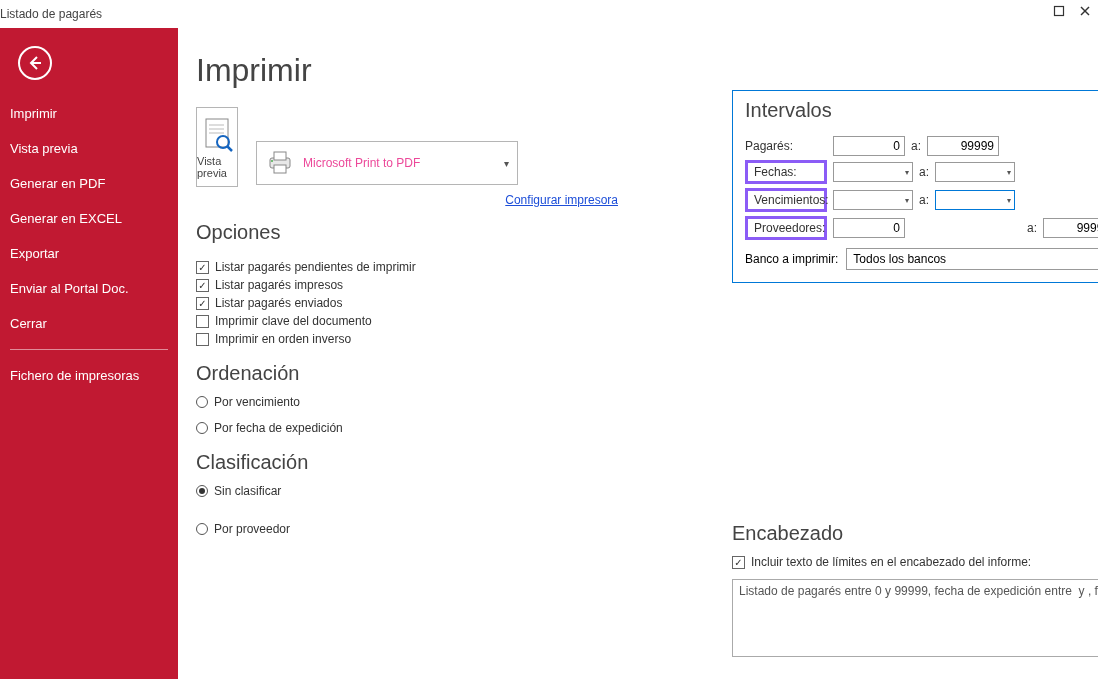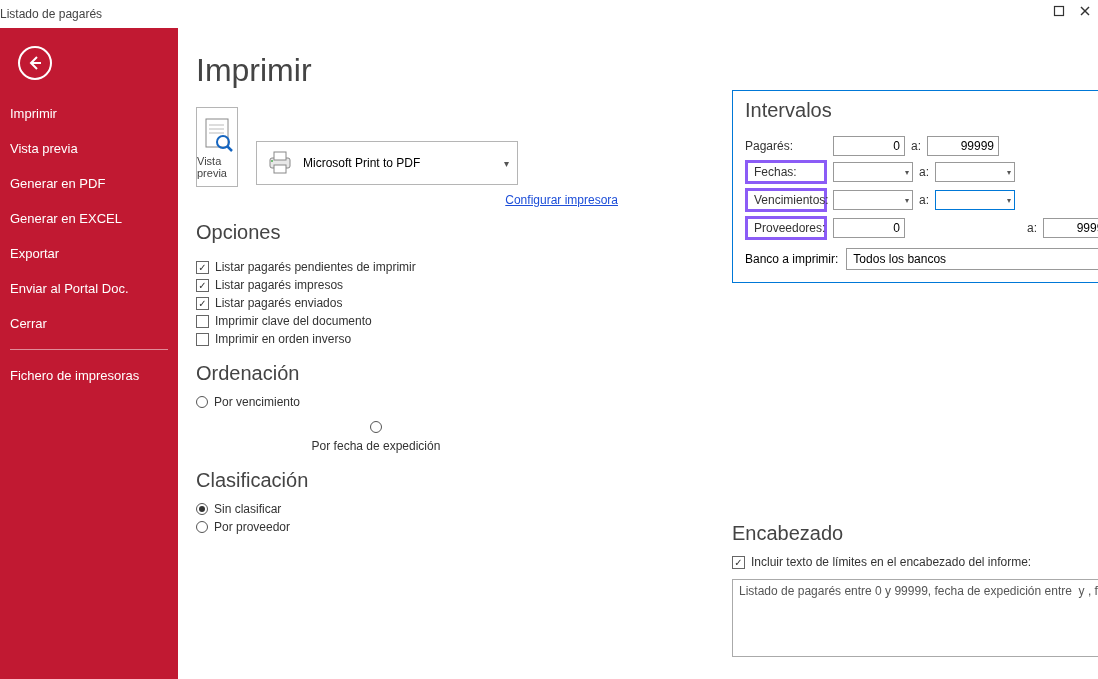--- a/index.html
+++ b/index.html
@@ -12,21 +12,21 @@
   .back-circle { width: 34px; height: 34px; border: 2px solid #fff; border-radius: 50%; margin: 6px 0 16px 18px; display: flex; align-items: center; justify-content: center; cursor: pointer; }
   .nav { display: flex; flex-direction: column; }
   .nav a { color: #fff; text-decoration: none; font-size: 13px; padding: 10px 0 10px 10px; cursor: pointer; }
   .nav hr { border: none; border-top: 1px solid rgba(255,255,255,0.5); margin: 8px 10px; }
   .main { flex: 1; padding: 24px 18px 10px 18px; position: relative; }
   h1.page-title { font-weight: 300; font-size: 32px; color: #444; margin-bottom: 18px; }
   h2.section { font-weight: 400; font-size: 20px; color: #444; margin: 14px 0 8px 0; }
   .row-top { display: flex; align-items: flex-start; gap: 18px; }
   .preview-btn { width: 82px; height: 80px; border: 1px solid #b5b5b5; background: #fff; display: flex; flex-direction: column; align-items: center; justify-content: center; cursor: pointer; font-size: 11px; color: #444; }
   .printer-combo { margin-top: 34px; width: 262px; height: 44px; border: 1px solid #b5b5b5; display: flex; align-items: center; padding: 0 8px; cursor: pointer; position: relative; }
-  .printer-combo .label { font-size: 12px; color: #000000; margin-left: 8px; }
+  .printer-combo .label { font-size: 12px; color: #ec4899; margin-left: 8px; }
   .printer-combo .caret { position: absolute; right: 8px; top: 50%; transform: translateY(-50%); font-size: 10px; color: #555; }
   .config-link { font-size: 12px; color: #1d4ed8; text-decoration: underline; cursor: pointer; margin-top: 8px; display: block; text-align: right; width: 362px; }
   .options { margin-top: 14px; }
   .chk-row { display: flex; align-items: center; gap: 6px; font-size: 12px; color: #333; padding: 2px 0; }
   .chk { width: 13px; height: 13px; border: 1px solid #666; display: inline-flex; align-items: center; justify-content: center; font-size: 10px; color: #333; cursor: pointer; }
   .chk.checked::after { content: "✓"; }
   .rad { width: 12px; height: 12px; border: 1px solid #555; border-radius: 50%; display: inline-flex; align-items: center; justify-content: center; cursor: pointer; }
   .rad.sel::after { content: ""; width: 6px; height: 6px; background: #333; border-radius: 50%; }
   
   .intervals-box { position: absolute; top: 62px; left: 554px; width: 528px; border: 1px solid #0078d7; padding: 8px 12px 12px 12px; }
@@ -139,31 +139,31 @@
             <span class="chk"></span>
             <span>Imprimir en orden inverso</span>
           </div>
       </div>
 
       <h2 class="section">Ordenación</h2>
       <div class="chk-row" style="margin-top:8px;">
           <span class="rad"></span>
           <span>Por vencimiento</span>
         </div>
-      <div class="chk-row" style="margin-top:8px;flex-direction:column;">
+      <div class="chk-row" style="margin-top:8px;">
           <span class="rad"></span>
           <span>Por fecha de expedición</span>
         </div>
 
       <h2 class="section">Clasificación</h2>
       <div class="chk-row">
           <span class="rad sel"></span>
           <span>Sin clasificar</span>
         </div>
-      <div class="chk-row" style="margin-top:0;">
+      <div class="chk-row" style="margin-top:20px;">
           <span class="rad"></span>
           <span>Por proveedor</span>
         </div>
     </div>
 
     <div class="intervals-box">
       <h2 class="section">Intervalos</h2>
 
       <div class="irow">
         <span class="ilabel">Pagarés:</span>

